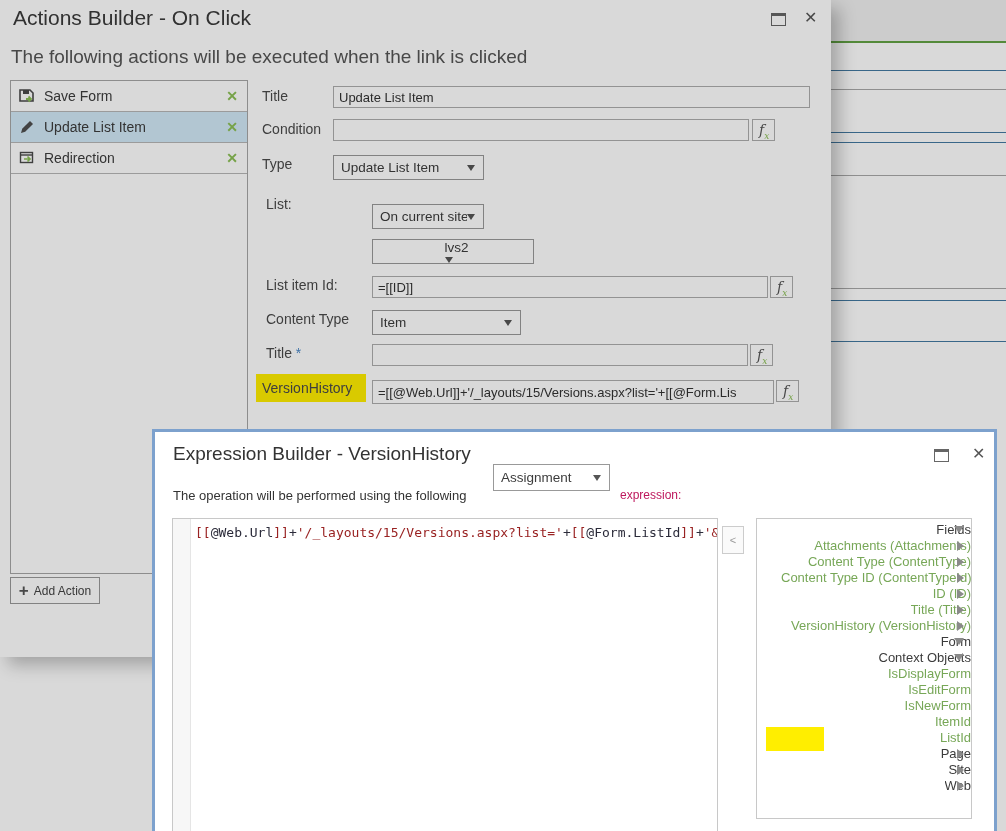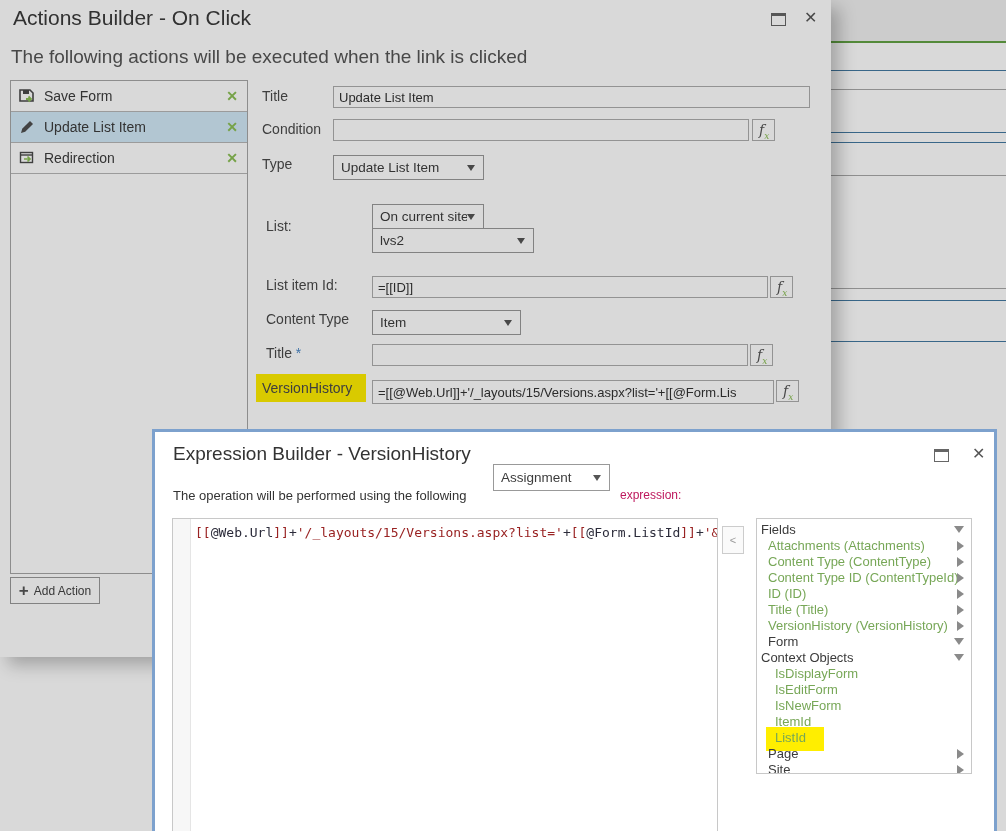--- a/index.html
+++ b/index.html
@@ -69,22 +69,22 @@
   .code-editor{position:absolute;left:17px;top:86px;width:544px;height:320px;border:1px solid #c8c8c8;background:#fff;display:flex;cursor:text;}
   .code-gutter{width:17px;background:#f7f7f7;border-right:1px solid #e5e5e5;flex:0 0 17px;}
   .code-content{flex:1;padding:6px 4px;font-family:"DejaVu Sans Mono",monospace;font-size:13px;
     white-space:nowrap;overflow:hidden;}
   .t-red{color:var(--code-maroon,#992222);}
   .t-dark{color:#2b2b3a;}
 
   .collapse-btn{position:absolute;left:567px;top:94px;width:20px;height:26px;border:1px solid #ccc;background:#fafafa;
     color:#999;font-size:11px;text-align:center;line-height:26px;cursor:pointer;}
 
-  .tree-panel{position:absolute;left:601px;top:86px;width:216px;height:256px;border:1px solid #c8c8c8;
-    padding-top:3px;box-sizing:border-box;overflow:hidden;}
+  .tree-panel{position:absolute;left:601px;top:86px;width:216px;height:301px;border:1px solid #c8c8c8;
+    padding-top:3px;box-sizing:border-box;overflow:hidden;text-align:right;}
   .tree-highlight{position:absolute;left:9px;top:208px;width:58px;height:24px;background:var(--highlight-yellow,#ffee00);}
   .tree-row{position:relative;height:16px;line-height:16px;cursor:pointer;}
   .tree-label{font-size:13px;white-space:nowrap;display:inline-block;max-width:190px;overflow:hidden;vertical-align:top;}
   .tree-row.lvl0 .tree-label{margin-left:4px;}
   .tree-row.lvl1 .tree-label{margin-left:11px;}
   .tree-row.lvl2 .tree-label{margin-left:18px;}
   .tree-label.dark{color:#3b3b3b;}
   .tree-label.green{color:var(--accent-green,#77a757);}
   .tree-arrow{position:absolute;right:7px;top:4px;width:0;height:0;cursor:pointer;}
   .tree-arrow.down{border-left:5px solid transparent;border-right:5px solid transparent;border-top:7px solid #8a8a8a;}
@@ -160,26 +160,26 @@
   <span class="f-label" style="left:262px;top:121px;">Condition</span>
   <input class="f-input" style="left: 333px; top: 119px; width: 404px;" value="">
   <button class="fx-btn" style="left:752px;top:119px;"><i class="fx-f">f</i><sub class="fx-x">x</sub></button>
 
   <span class="f-label" style="left:262px;top:156px;">Type</span>
   <div class="f-select" style="left:333px;top:155px;width:149px;">
     <span class="sel-text">Update List Item</span>
     <span class="dd-arrow"></span>
   </div>
 
-  <span class="f-label" style="left:266px;top:218px;">List:</span>
+  <span class="f-label" style="left:266px;top:196px;">List:</span>
   <div class="f-select" style="left:372px;top:204px;width:110px;">
     <span class="sel-text">On current site</span>
     <span class="dd-arrow"></span>
   </div>
-  <div class="f-select" style="left:372px;top:228px;width:160px;">
+  <div class="f-select" style="left:372px;top:239px;width:160px;flex-direction:column;">
     <span class="sel-text">lvs2</span>
     <span class="dd-arrow"></span>
   </div>
 
   <span class="f-label" style="left:266px;top:277px;">List item Id:</span>
   <input class="f-input" style="left: 372px; top: 276px; width: 384px;" value="=[[ID]]">
   <button class="fx-btn" style="left:770px;top:276px;"><i class="fx-f">f</i><sub class="fx-x">x</sub></button>
 
   <span class="f-label" style="left:266px;top:311px;">Content Type</span>
   <div class="f-select" style="left:372px;top:310px;width:147px;">

